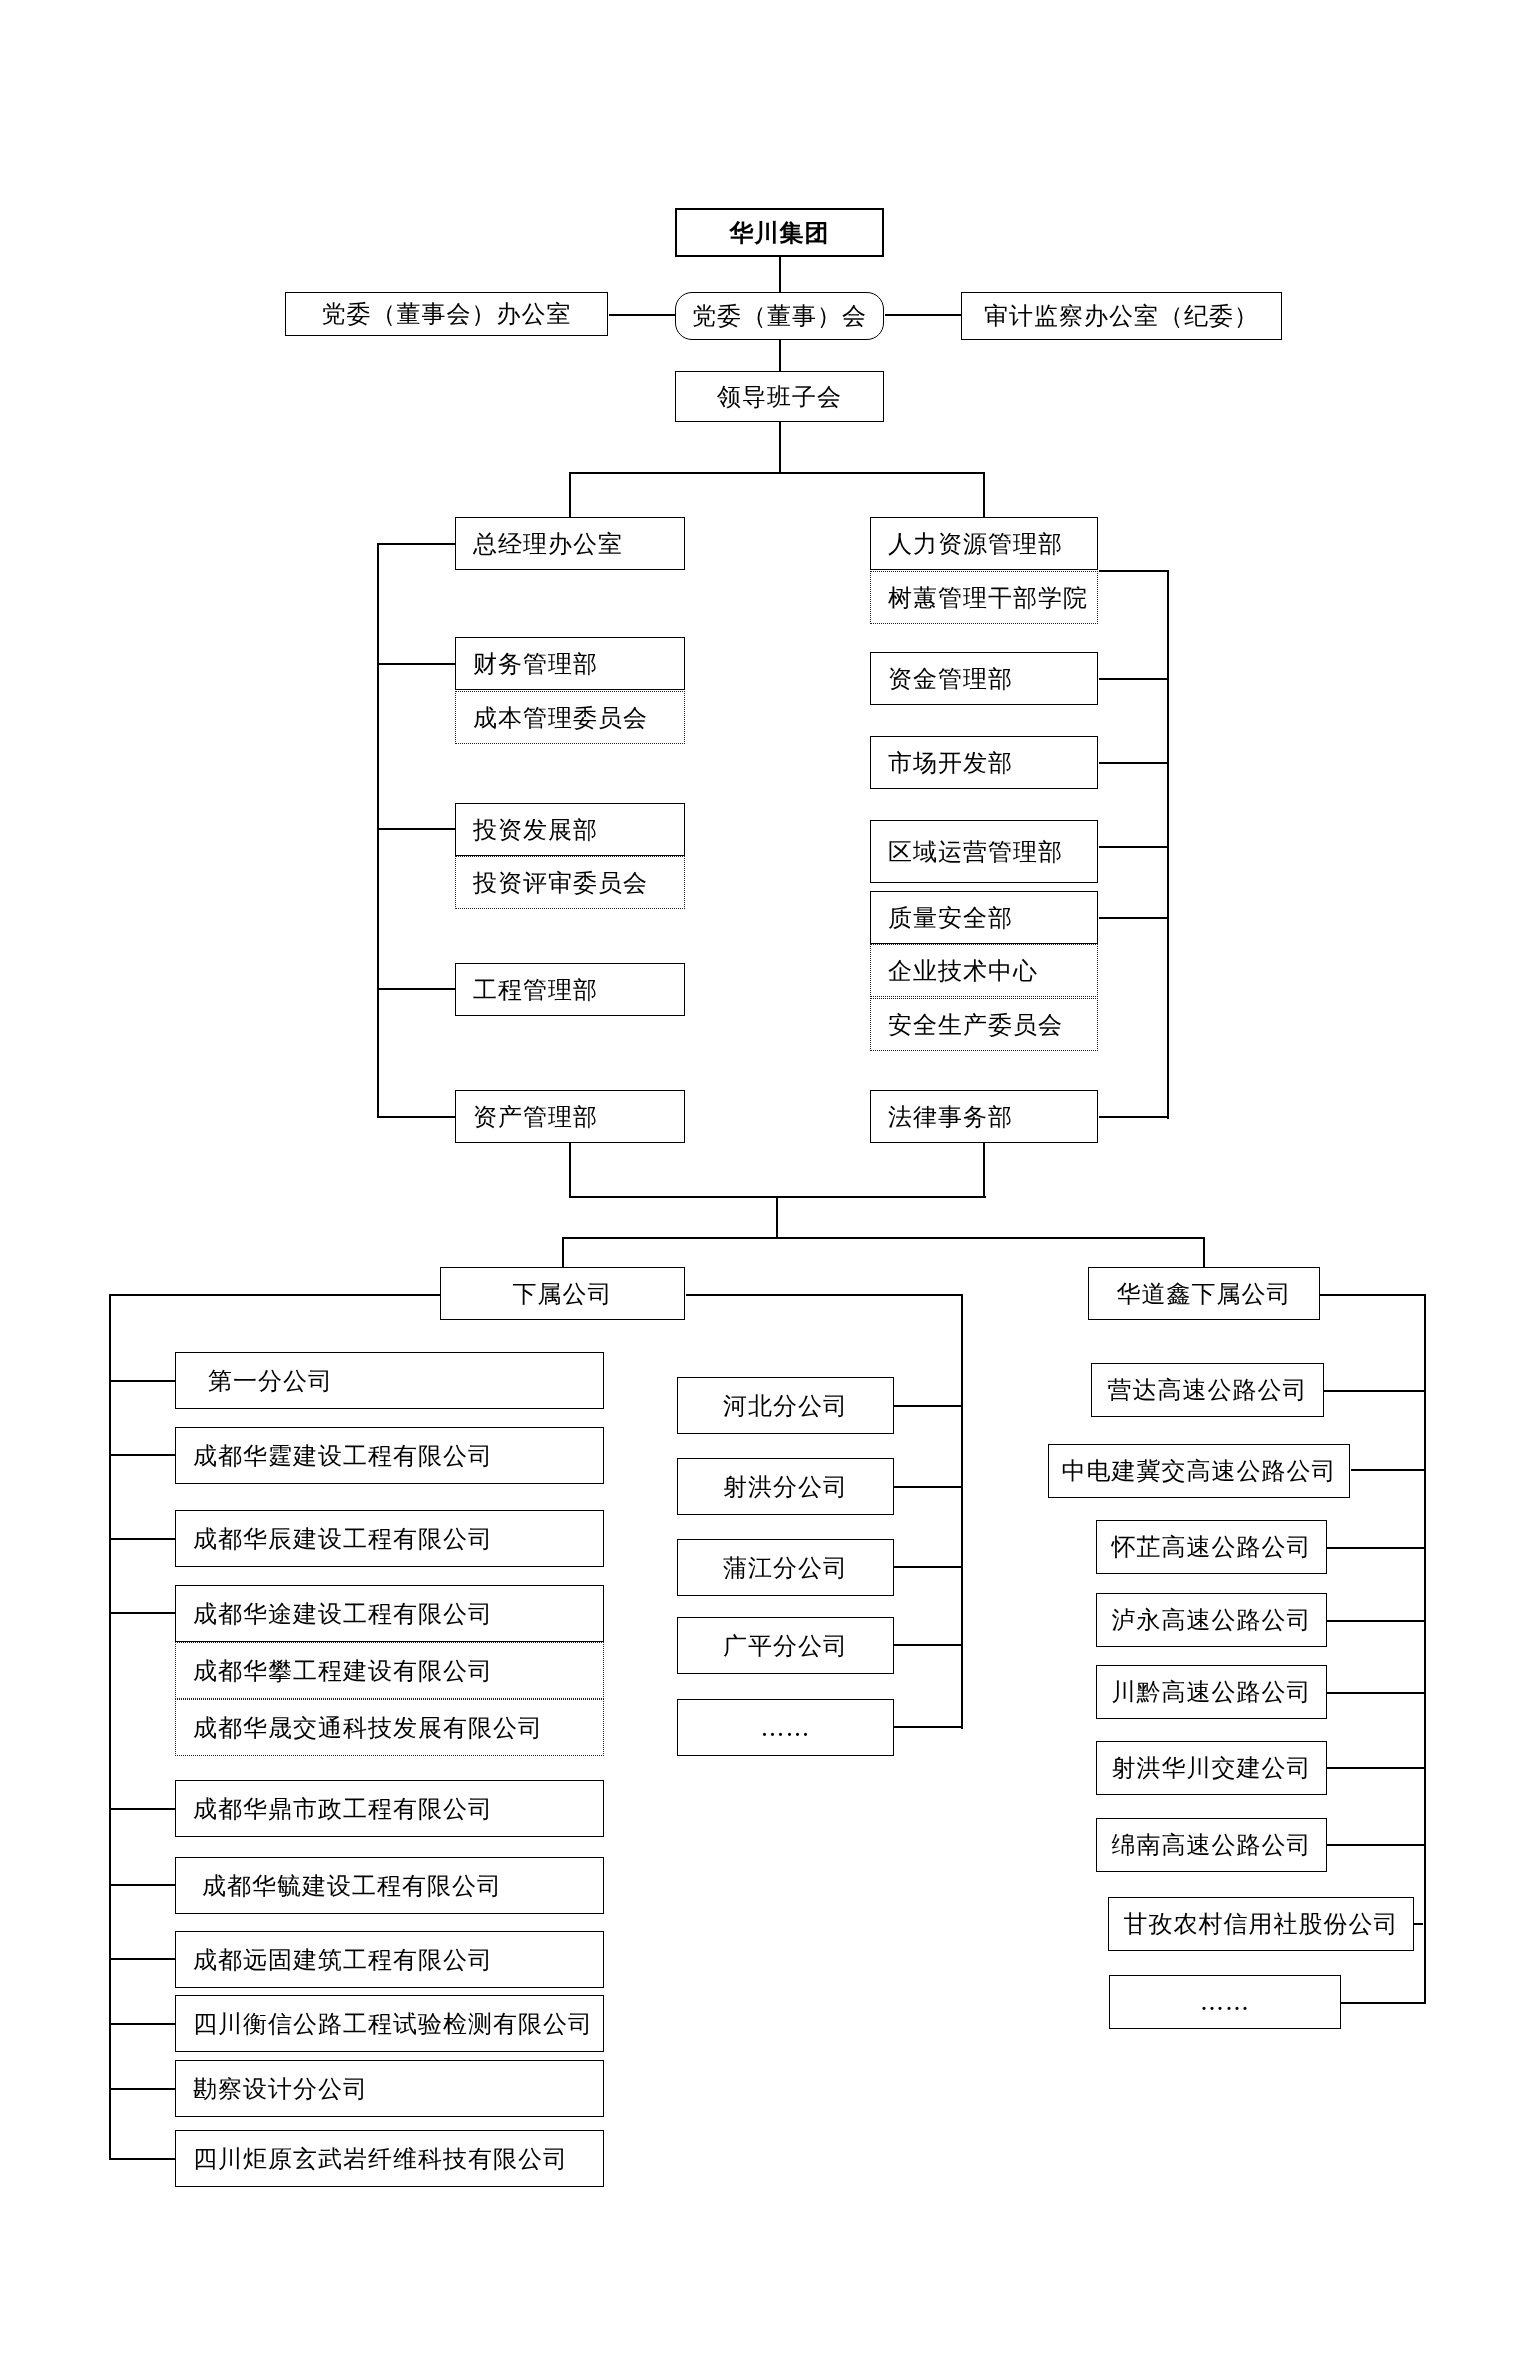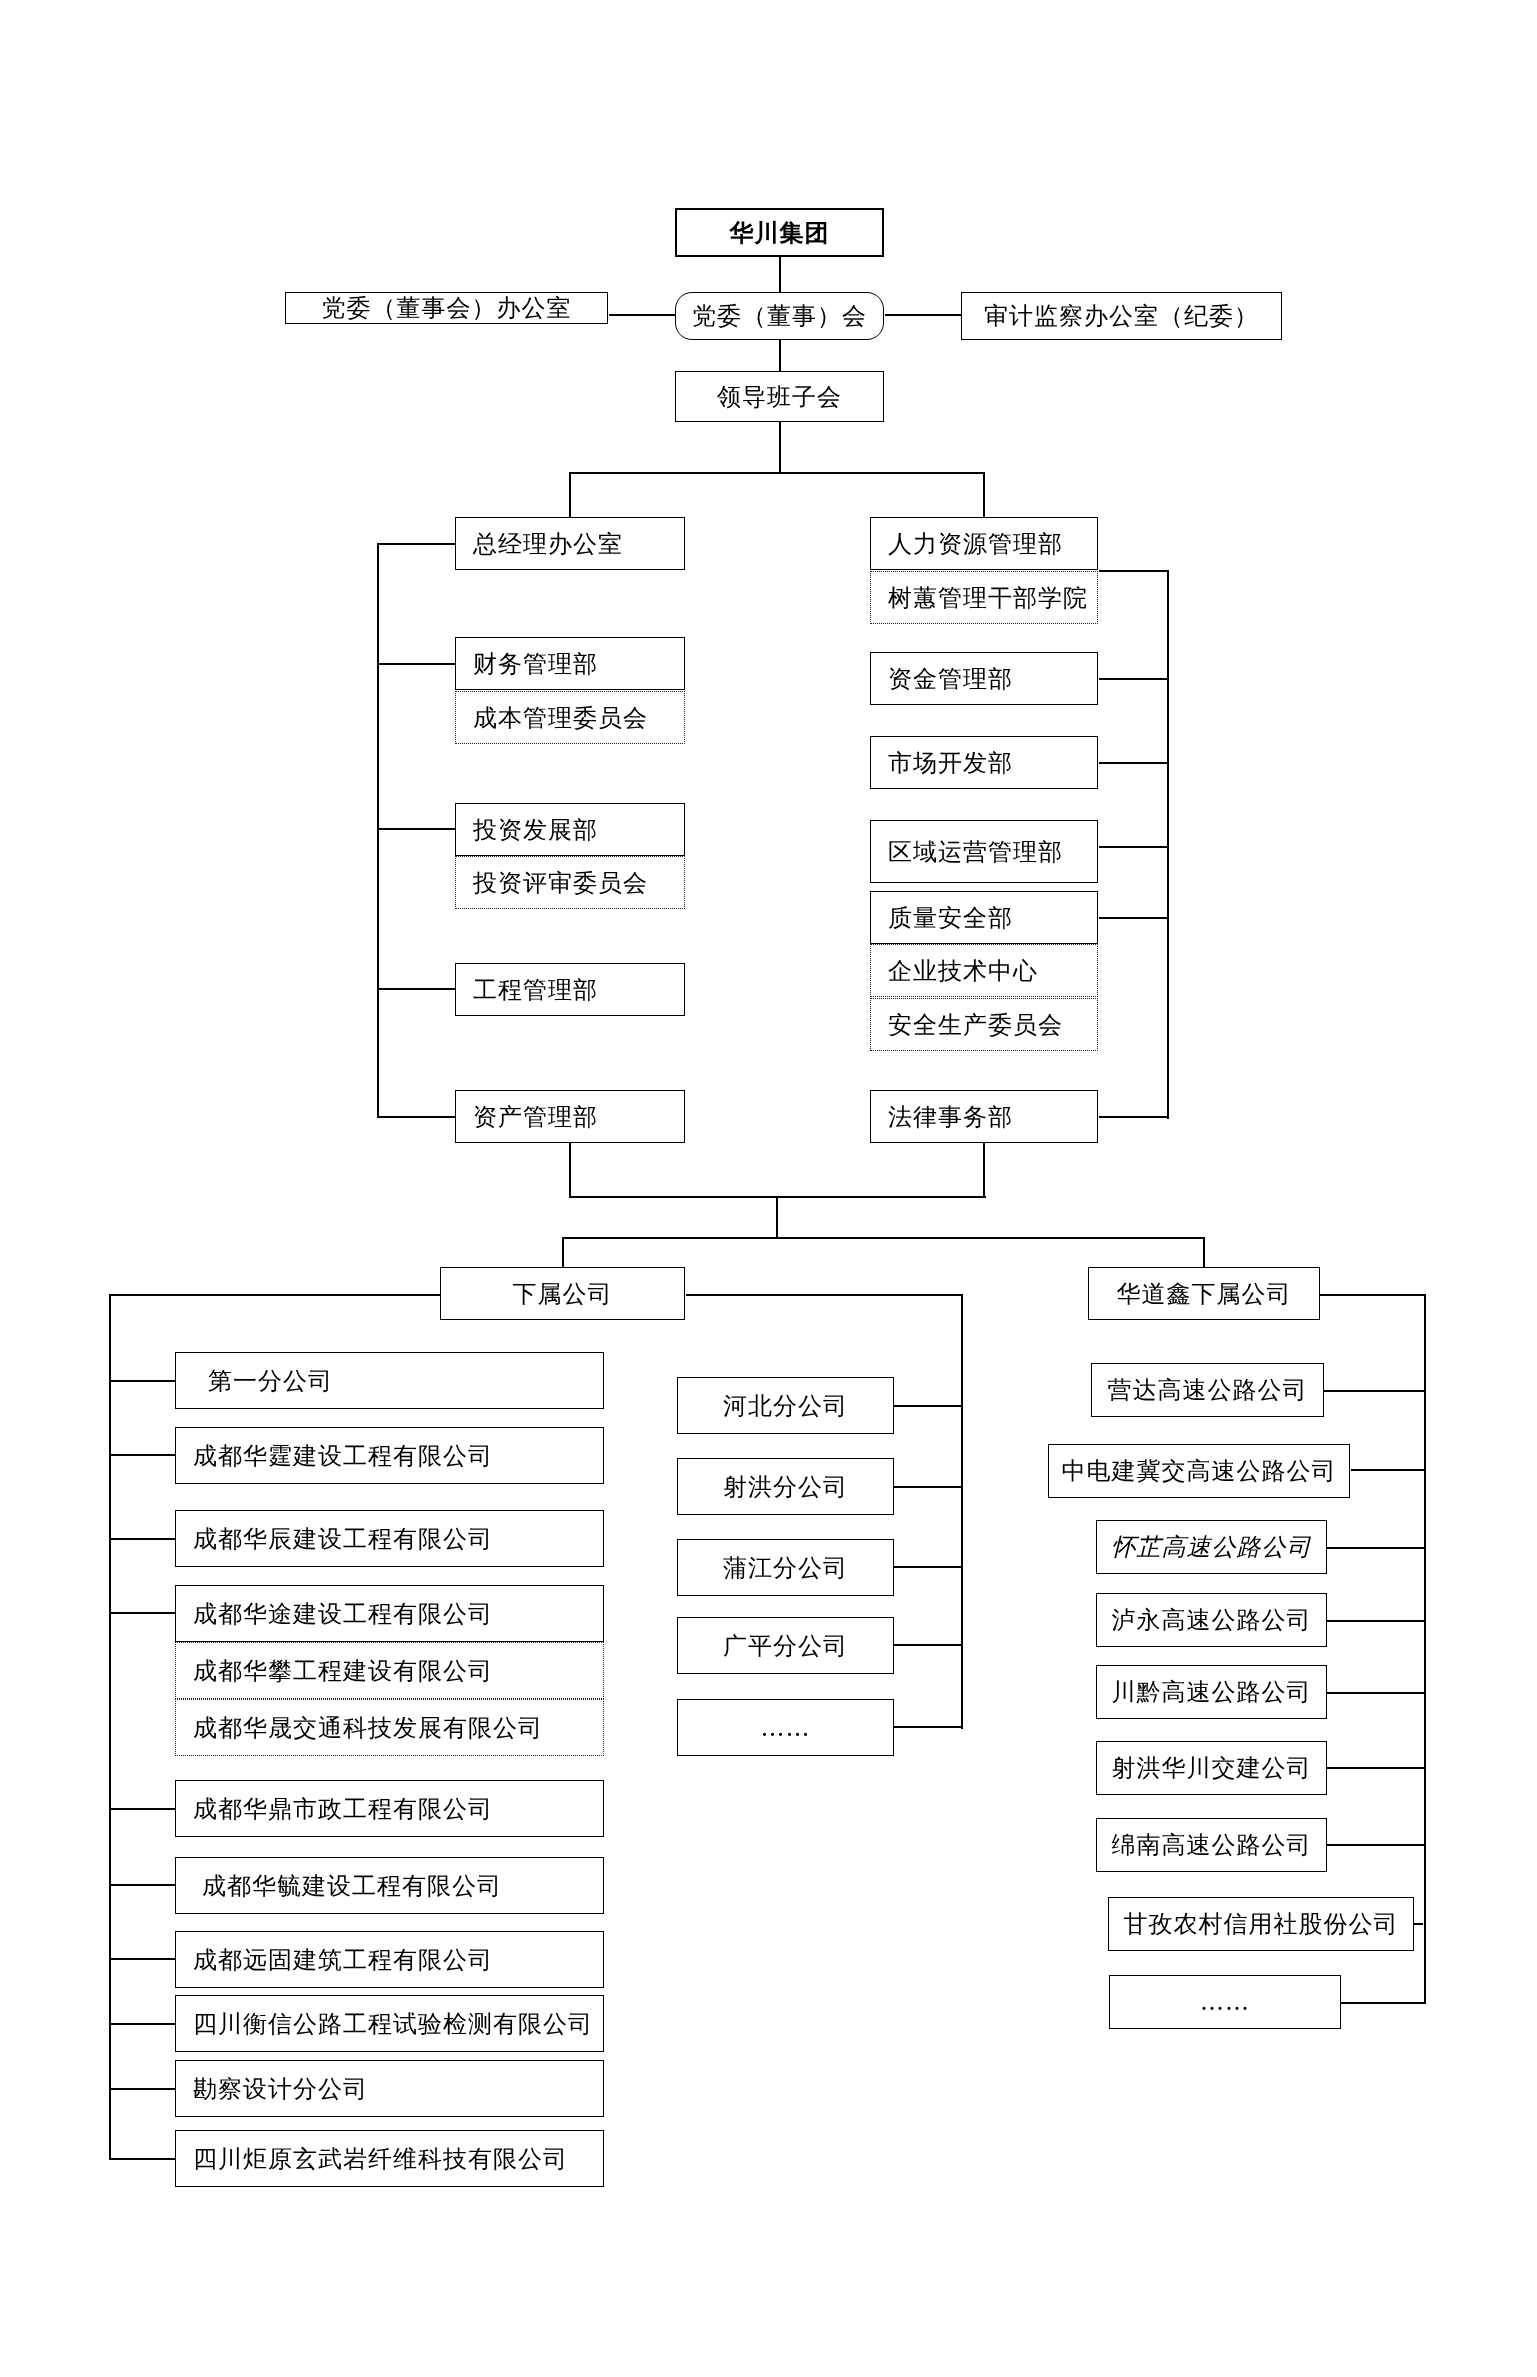--- a/index.html
+++ b/index.html
@@ -95,21 +95,21 @@
   <div class="hl" style="left:1351px;top:1469px;width:73px;"></div>
   <div class="hl" style="left:1327px;top:1547px;width:97px;"></div>
   <div class="hl" style="left:1327px;top:1620px;width:97px;"></div>
   <div class="hl" style="left:1327px;top:1692px;width:97px;"></div>
   <div class="hl" style="left:1327px;top:1767px;width:97px;"></div>
   <div class="hl" style="left:1327px;top:1844px;width:97px;"></div>
   <div class="hl" style="left:1374px;top:1923px;width:49px;"></div>
   <div class="hl" style="left:1341px;top:2002px;width:83px;"></div>
 
   <div class="box thick bold center" style="left:675px;top:208px;width:209px;height:49px;">华川集团</div>
-  <div class="box center" style="left:285px;top:292px;width:323px;height:32px;">党委（董事会）办公室</div>
+  <div class="box center" style="left:285px;top:292px;width:323px;height:44px;">党委（董事会）办公室</div>
   <div class="box center" style="left:675px;top:292px;width:209px;height:48px;border-radius:17px;">党委（董事）会</div>
   <div class="box center" style="left:961px;top:292px;width:321px;height:48px;">审计监察办公室（纪委）</div>
   <div class="box center" style="left:675px;top:371px;width:209px;height:51px;">领导班子会</div>
 
   <div class="box" style="left:455px;top:517px;width:230px;height:53px;">总经理办公室</div>
   <div class="box" style="left:455px;top:637px;width:230px;height:53px;">财务管理部</div>
   <div class="box dotted" style="left:455px;top:691px;width:230px;height:53px;">成本管理委员会</div>
   <div class="box" style="left:455px;top:803px;width:230px;height:53px;">投资发展部</div>
   <div class="box dotted" style="left:455px;top:856px;width:230px;height:53px;">投资评审委员会</div>
   <div class="box" style="left:455px;top:963px;width:230px;height:53px;">工程管理部</div>
@@ -142,21 +142,21 @@
   <div class="box" style="left:175px;top:2130px;width:429px;height:57px;">四川炬原玄武岩纤维科技有限公司</div>
 
   <div class="box center" style="left:677px;top:1377px;width:217px;height:57px;">河北分公司</div>
   <div class="box center" style="left:677px;top:1458px;width:217px;height:57px;">射洪分公司</div>
   <div class="box center" style="left:677px;top:1539px;width:217px;height:57px;">蒲江分公司</div>
   <div class="box center" style="left:677px;top:1617px;width:217px;height:57px;">广平分公司</div>
   <div class="box center" style="left:677px;top:1699px;width:217px;height:57px;">……</div>
 
   <div class="box center" style="left:1091px;top:1363px;width:233px;height:54px;">营达高速公路公司</div>
   <div class="box center" style="left:1048px;top:1444px;width:302px;height:54px;">中电建冀交高速公路公司</div>
-  <div class="box center" style="left:1096px;top:1520px;width:231px;height:54px;font-style:italic;">怀芷高速公路公司</div>
+  <div class="box center" style="left:1096px;top:1520px;width:231px;height:54px;">怀芷高速公路公司</div>
   <div class="box center" style="left:1096px;top:1593px;width:231px;height:54px;">泸永高速公路公司</div>
   <div class="box center" style="left:1096px;top:1665px;width:231px;height:54px;">川黔高速公路公司</div>
   <div class="box center" style="left:1096px;top:1741px;width:231px;height:54px;">射洪华川交建公司</div>
   <div class="box center" style="left:1096px;top:1818px;width:231px;height:54px;">绵南高速公路公司</div>
   <div class="box center" style="left:1068px;top:1897px;width:306px;height:54px;margin-left:40px;">甘孜农村信用社股份公司</div>
   <div class="box center" style="left:1109px;top:1975px;width:232px;height:54px;">……</div>
 
 </div>
 
 

